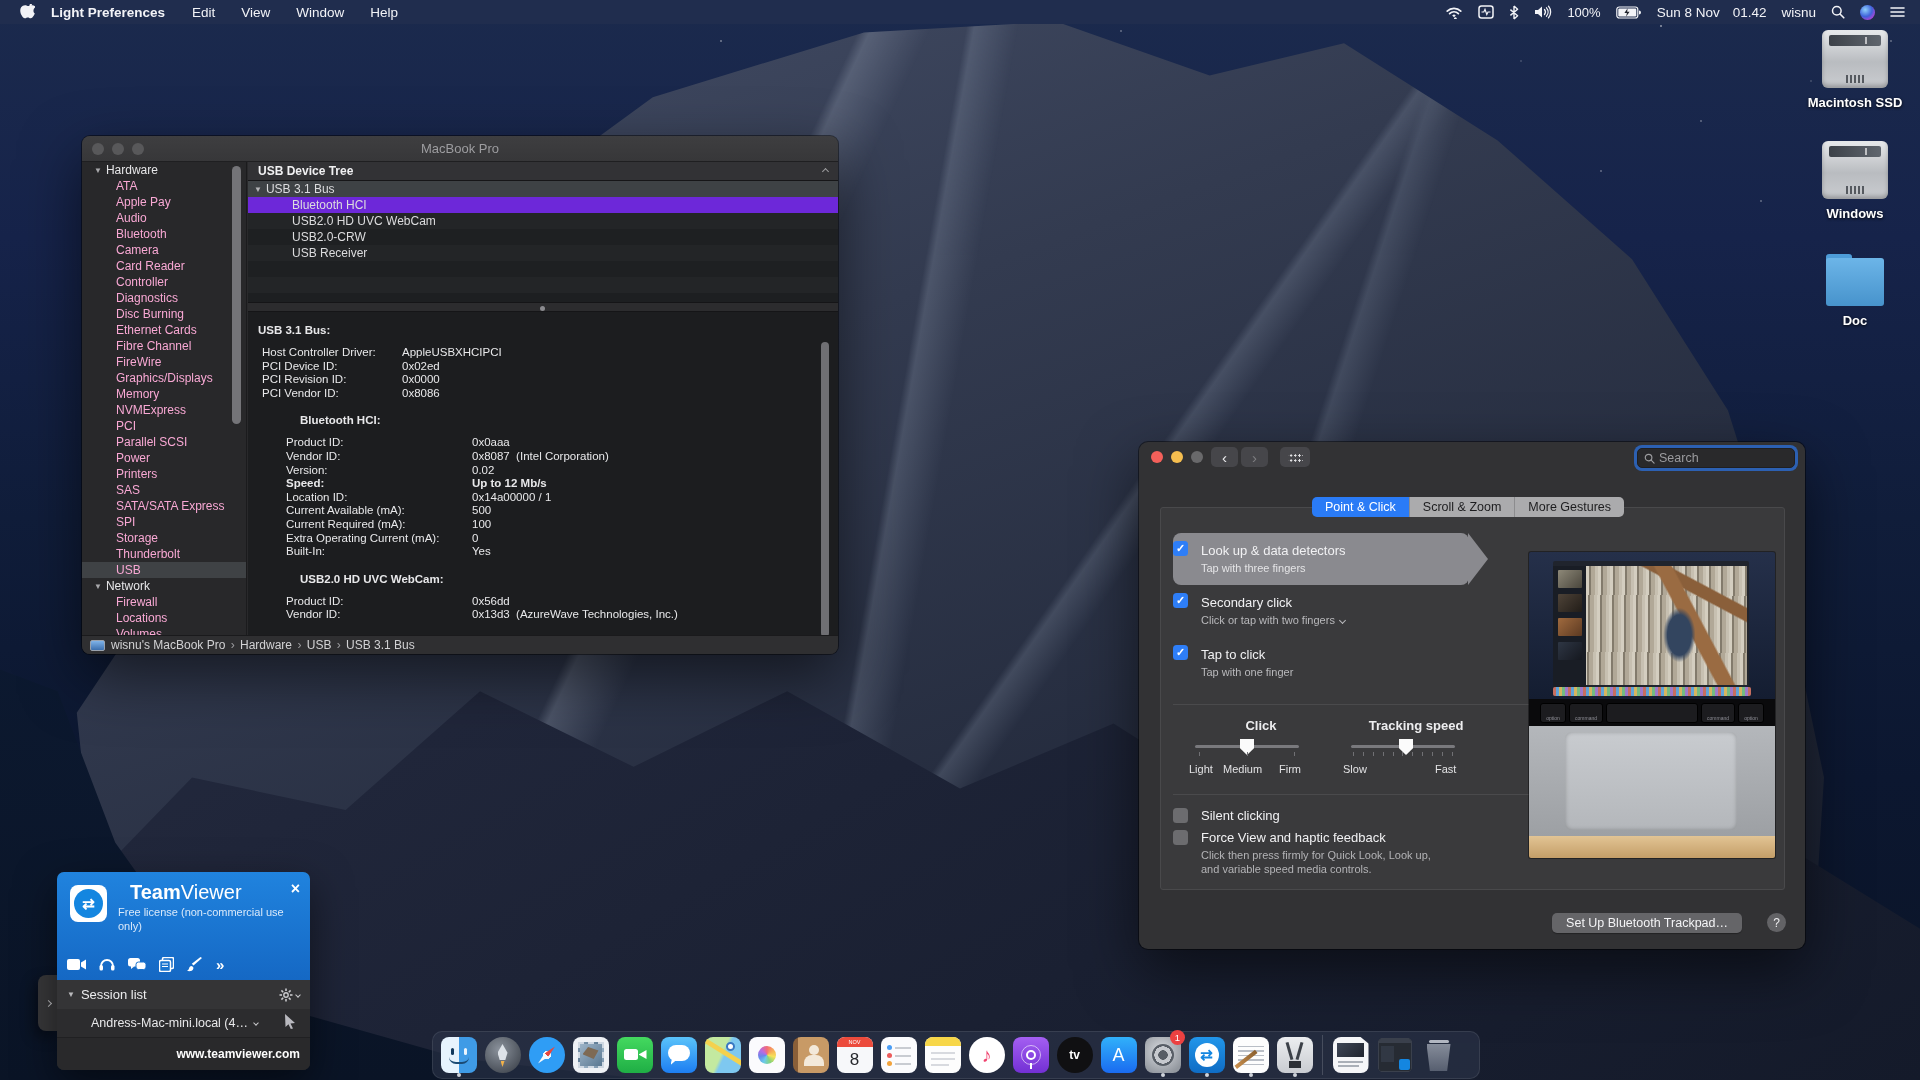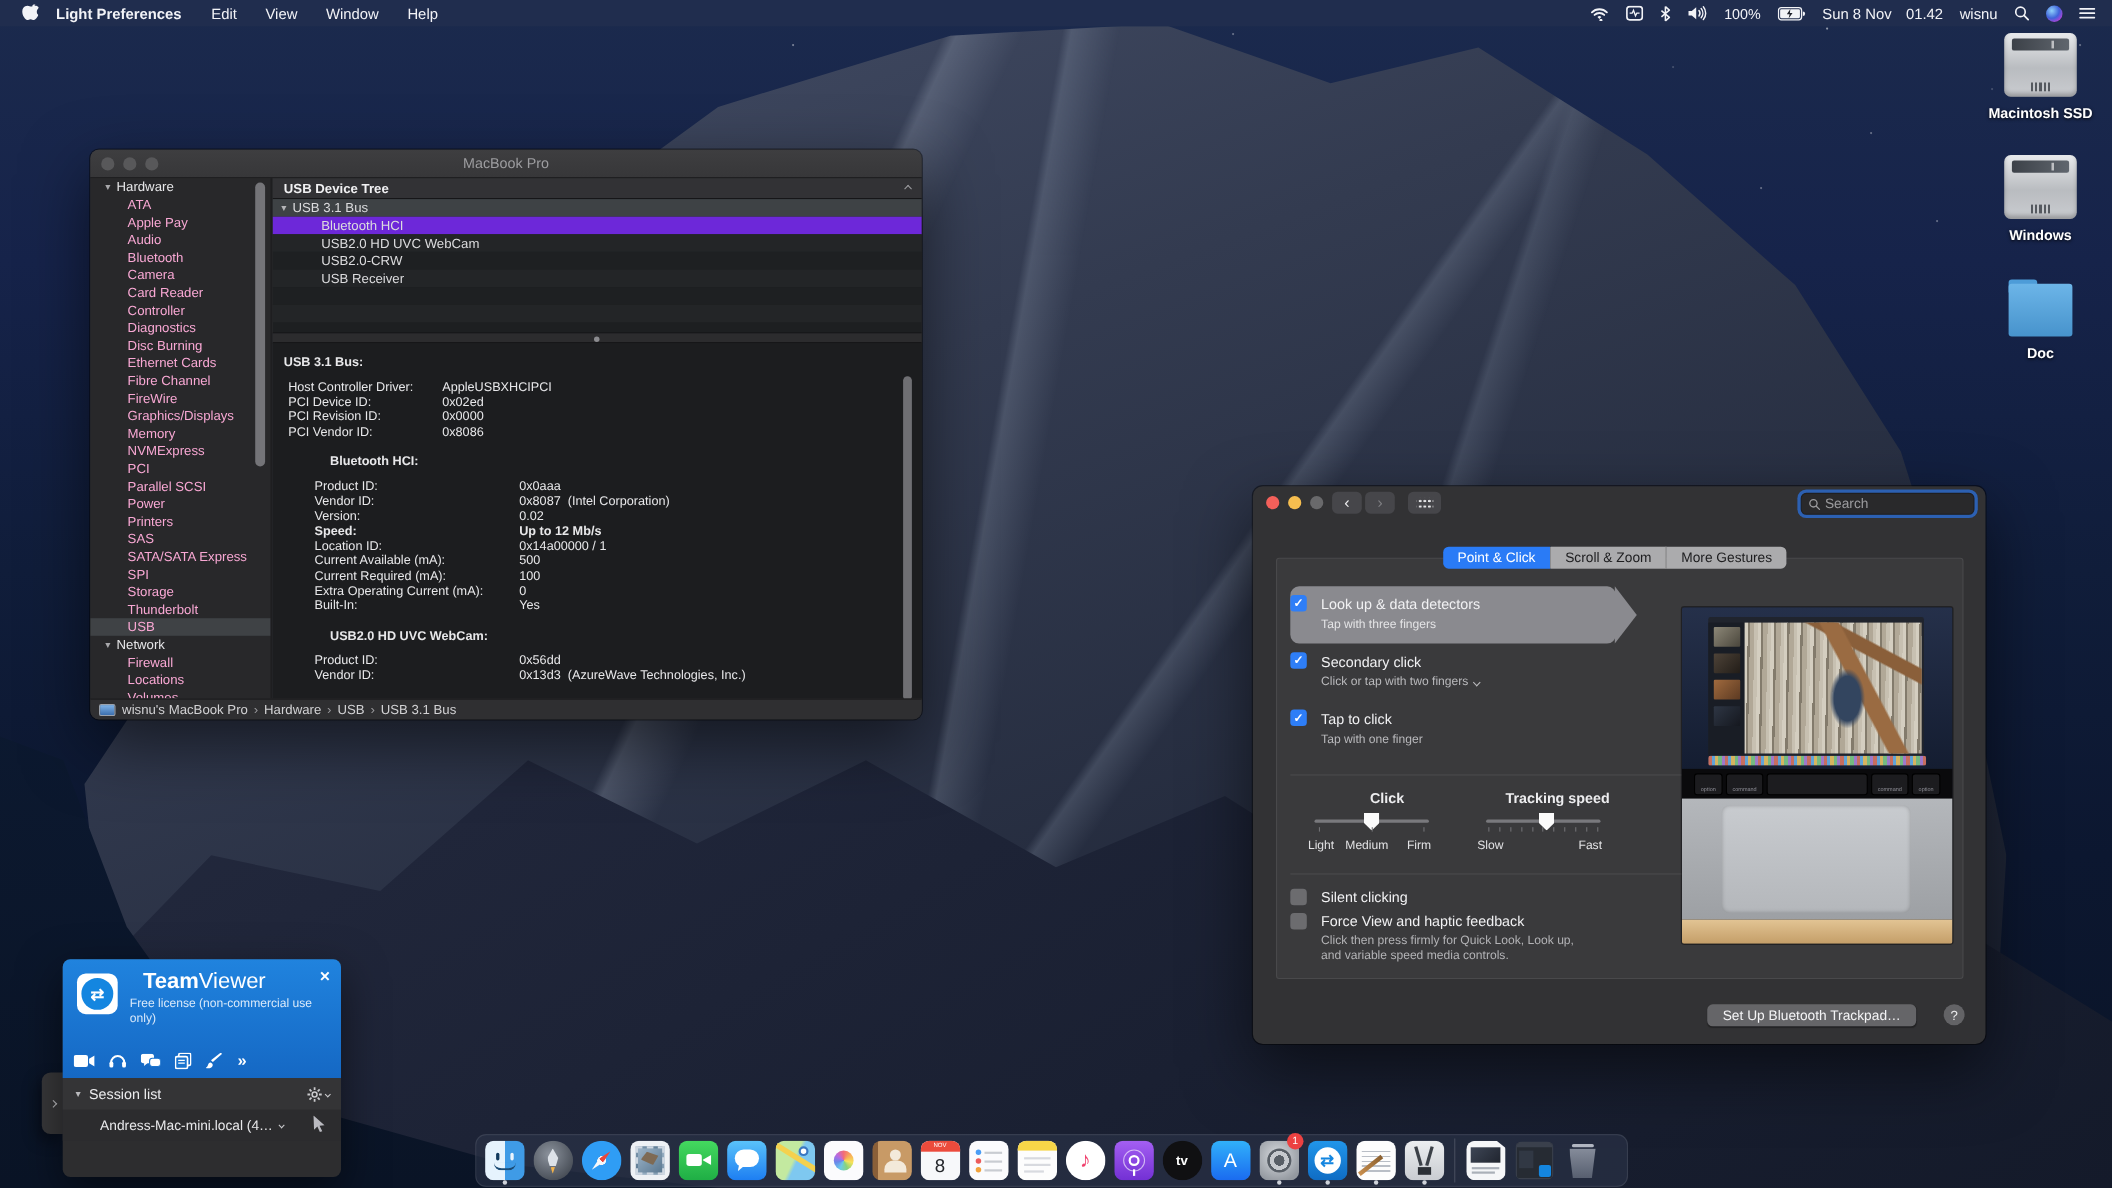--- a/index.html
+++ b/index.html
@@ -635,20 +635,23 @@
         <span class="cv" style="width:4px;height:4px;"></span>
       </span>
     </div>
     <div id="tv-item">
       <span>Andress-Mac-mini.local (4…</span>
       <span class="cv" style="width:4px;height:4px;color:#c9c9cc;"></span>
       <span class="cursor"><svg width="14" height="15" viewBox="0 0 14 15">
             <path d="M1 0 L11 9 L6.5 9.5 L9 14.5 L6.8 15 L4.5 10.2 L1.5 13 Z" fill="#b9b9bf"></path>
           </svg></span>
     </div>
+    <div id="tv-foot">
+        <span>www.teamviewer.com</span>
+      </div>
   </div>
 
   <div id="dock">
       <div class="dock-item running">
         <div class="di ">
           <div style="position:absolute;inset:0;background:linear-gradient(90deg,#e6f3fd 0 50%,#3f9be6 50% 100%);"></div>
           <div style="position:absolute;left:10px;top:11px;width:3px;height:7px;border-radius:2px;background:#123a5e;"></div>
           <div style="position:absolute;right:10px;top:11px;width:3px;height:7px;border-radius:2px;background:#eaf4fd;"></div>
           <div style="position:absolute;left:8px;right:8px;bottom:9px;height:7px;border-bottom:2.5px solid #1b4b74;border-radius:0 0 12px 12px;"></div>
         </div>

